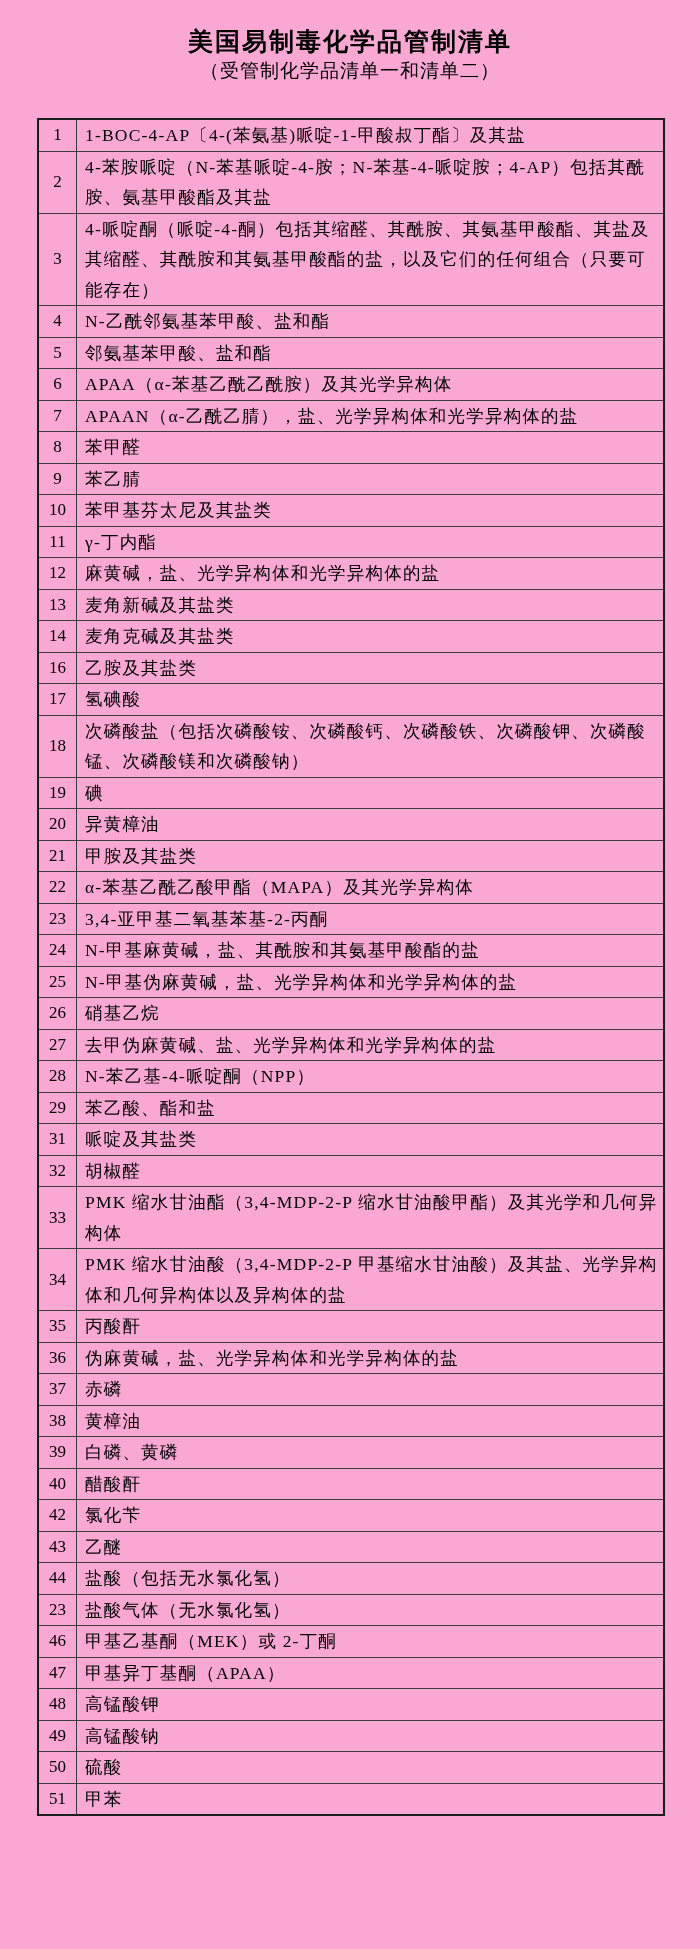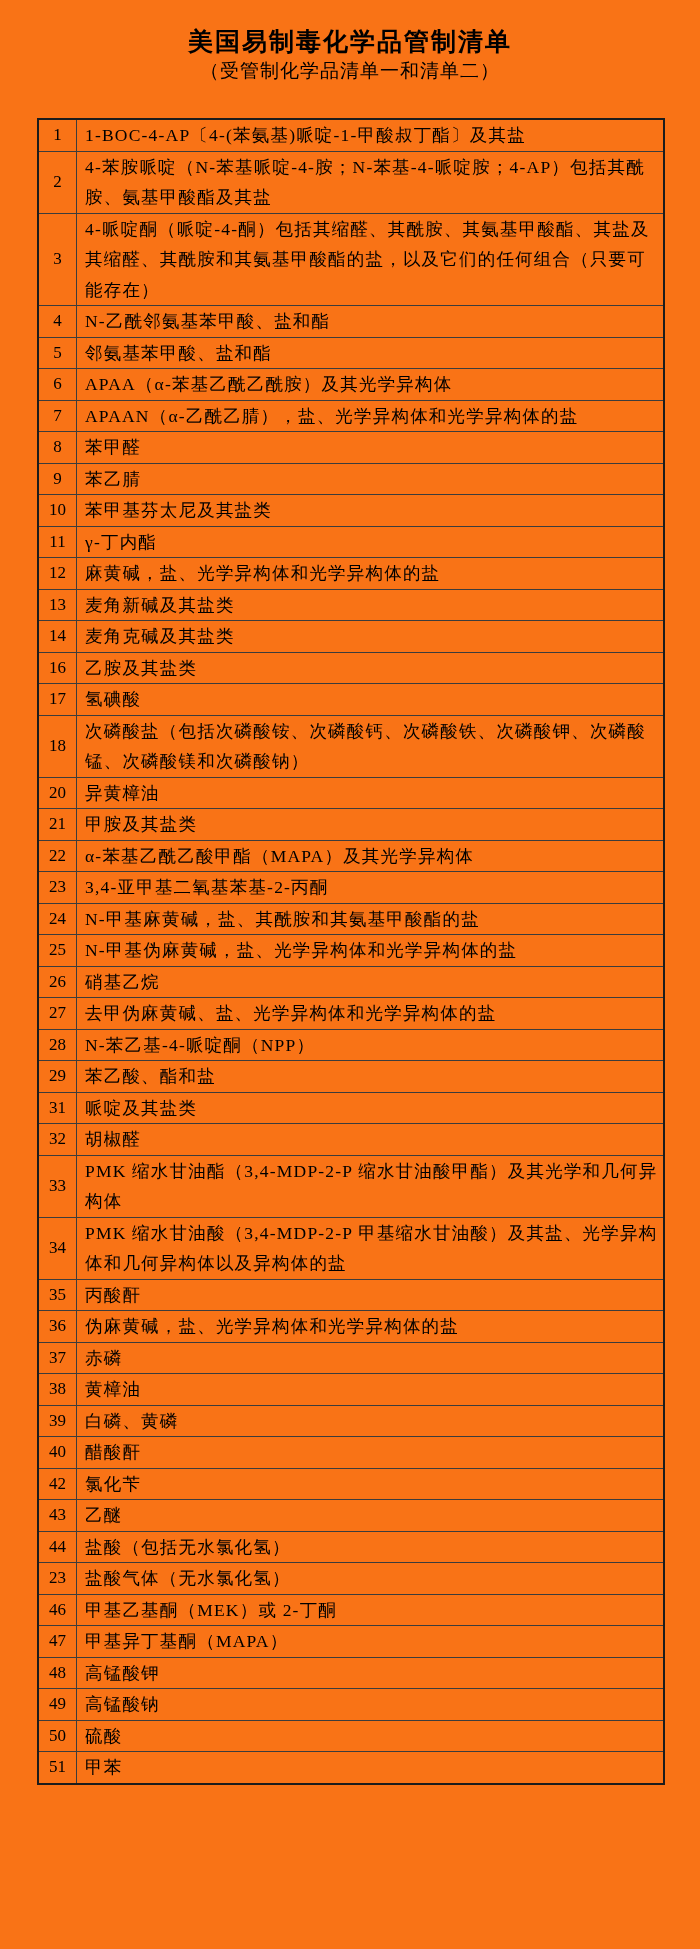--- a/index.html
+++ b/index.html
@@ -6,21 +6,21 @@
     margin: 0;
     padding: 0;
     background: #ffffff;
     color: #000000;
     font-family: "Liberation Serif", "DejaVu Serif", serif;
   }
   .page {
     position: relative;
     width: 700px;
     height: 1949px;
-    background: #f97316;
+    background: #f9a8d4;
     overflow: hidden;
   }
   .doc-title {
     text-align: center;
     font-size: 25px;
     font-weight: bold;
     letter-spacing: 2px;
     padding-top: 26px;
     line-height: 32px;
   }
@@ -143,20 +143,24 @@
   <tr>
     <td class="num">17</td>
     <td class="name">氢碘酸</td>
   </tr>
 
   <tr>
     <td class="num">18</td>
     <td class="name">次磷酸盐（包括次磷酸铵、次磷酸钙、次磷酸铁、次磷酸钾、次磷酸锰、次磷酸镁和次磷酸钠）</td>
   </tr>
 
+  <tr>
+    <td class="num">19</td>
+    <td class="name">碘</td>
+  </tr>
 
   <tr>
     <td class="num">20</td>
     <td class="name">异黄樟油</td>
   </tr>
 
   <tr>
     <td class="num">21</td>
     <td class="name">甲胺及其盐类</td>
   </tr>
@@ -273,21 +277,21 @@
     <td class="name">盐酸气体（无水氯化氢）</td>
   </tr>
 
   <tr>
     <td class="num">46</td>
     <td class="name">甲基乙基酮（MEK）或 2-丁酮</td>
   </tr>
 
   <tr>
     <td class="num">47</td>
-    <td class="name">甲基异丁基酮（MAPA）</td>
+    <td class="name">甲基异丁基酮（APAA）</td>
   </tr>
 
   <tr>
     <td class="num">48</td>
     <td class="name">高锰酸钾</td>
   </tr>
 
   <tr>
     <td class="num">49</td>
     <td class="name">高锰酸钠</td>

